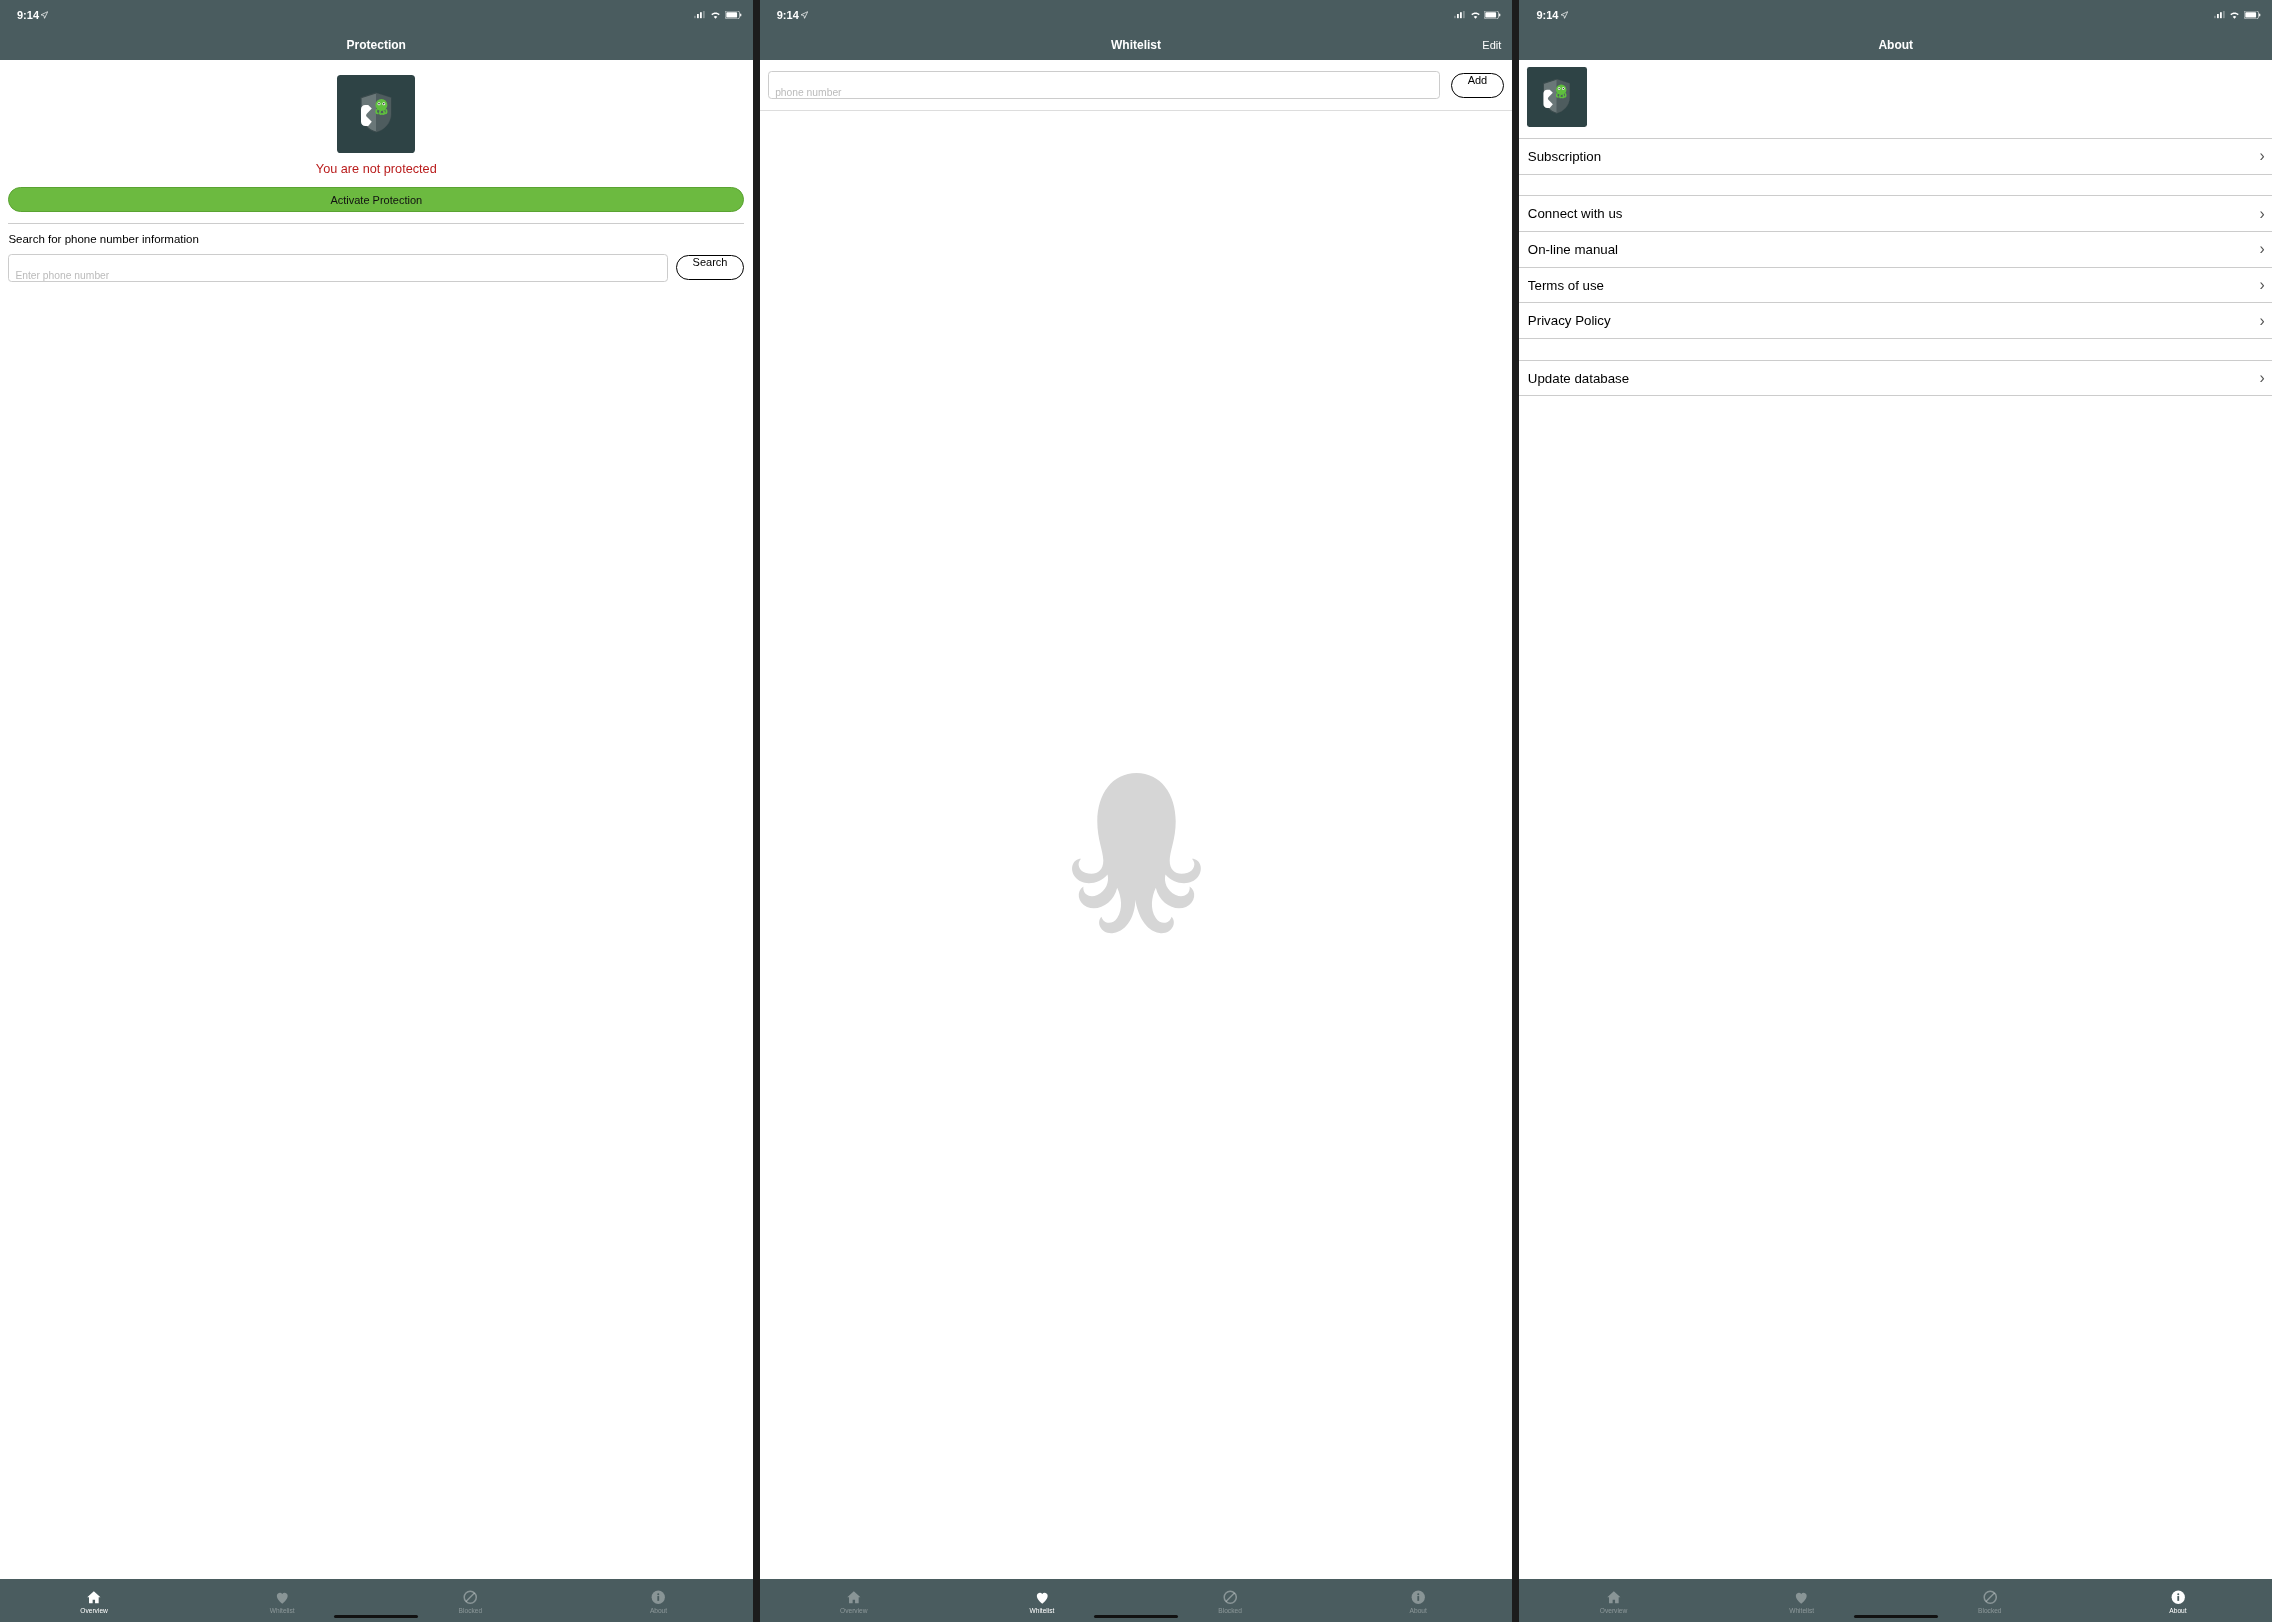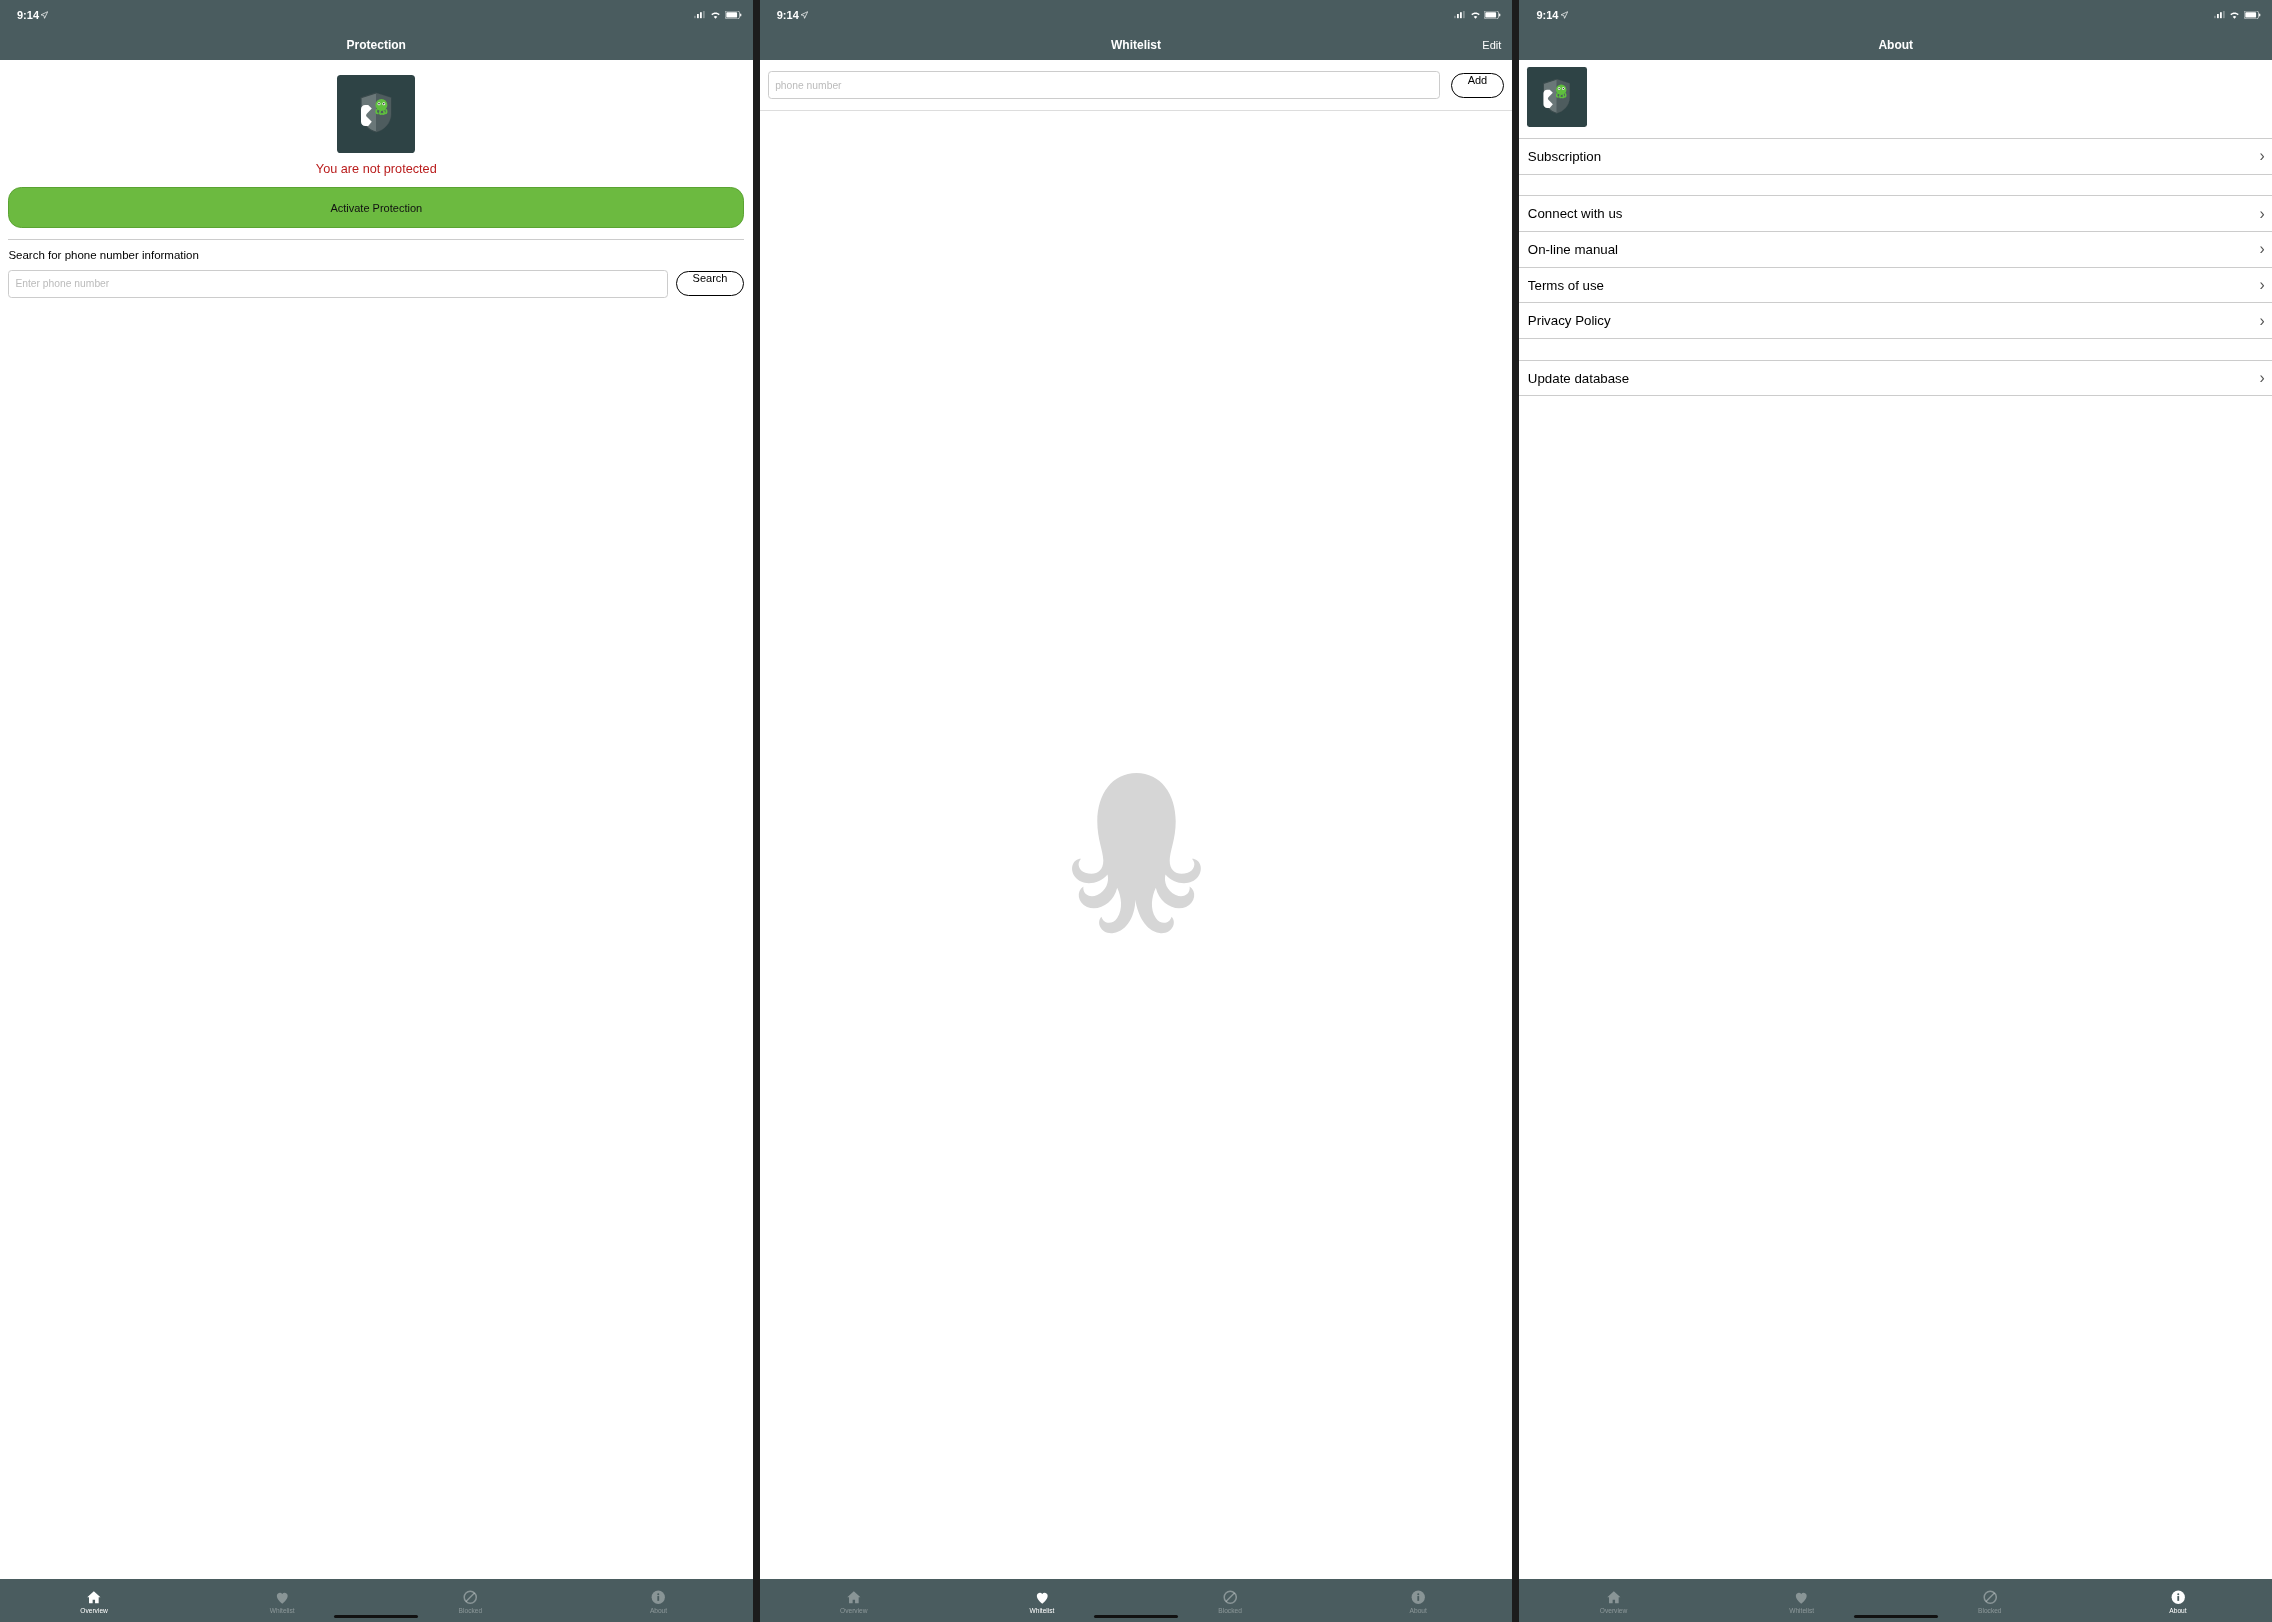--- a/index.html
+++ b/index.html
@@ -99,41 +99,41 @@
   text-align: center;
   font-size: 12.7px;
   color: #b91c1c;
   margin-bottom: 11px;
 }
 .activate-btn {
   margin: 0 8.4px 11px;
   background: #6cba40;
   border: 0.6px solid #5aa332;
   border-radius: 13.3px;
-  height: 41px;
+  height: 25px;
   display: flex;
   align-items: center;
   justify-content: center;
   font-size: 11px;
   color: #111;
   font-weight: 400;
 }
 .divider { height: 0.6px; background: #ccc; margin: 0 8.4px 9.7px; }
 .search-label { font-size: 11.5px; padding: 0 8.4px 8.4px; color: #000; }
 .search-row { display: flex; gap: 8px; padding: 0 8.4px; align-items:center; }
 .text-input {
   flex: 1;
   border: 0.6px solid #ccc;
   border-radius: 3.6px;
   height: 28px;
   padding: 0 6px;
   font-size: 10.3px;
   color: #999;
   display:flex;
-  align-items:center;
+  align-items:flex-end;
 }
 .pill-btn {
   border: 0.9px solid #000;
   border-radius: 13.3px;
   height: 25px;
   padding: 0 15.7px;
   display: flex;
   align-items: flex-start;
   justify-content: center;
   font-size: 11px;

